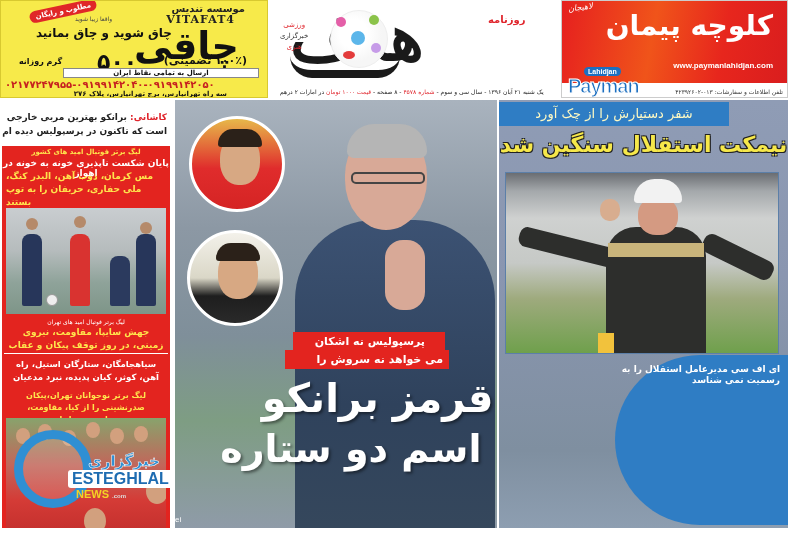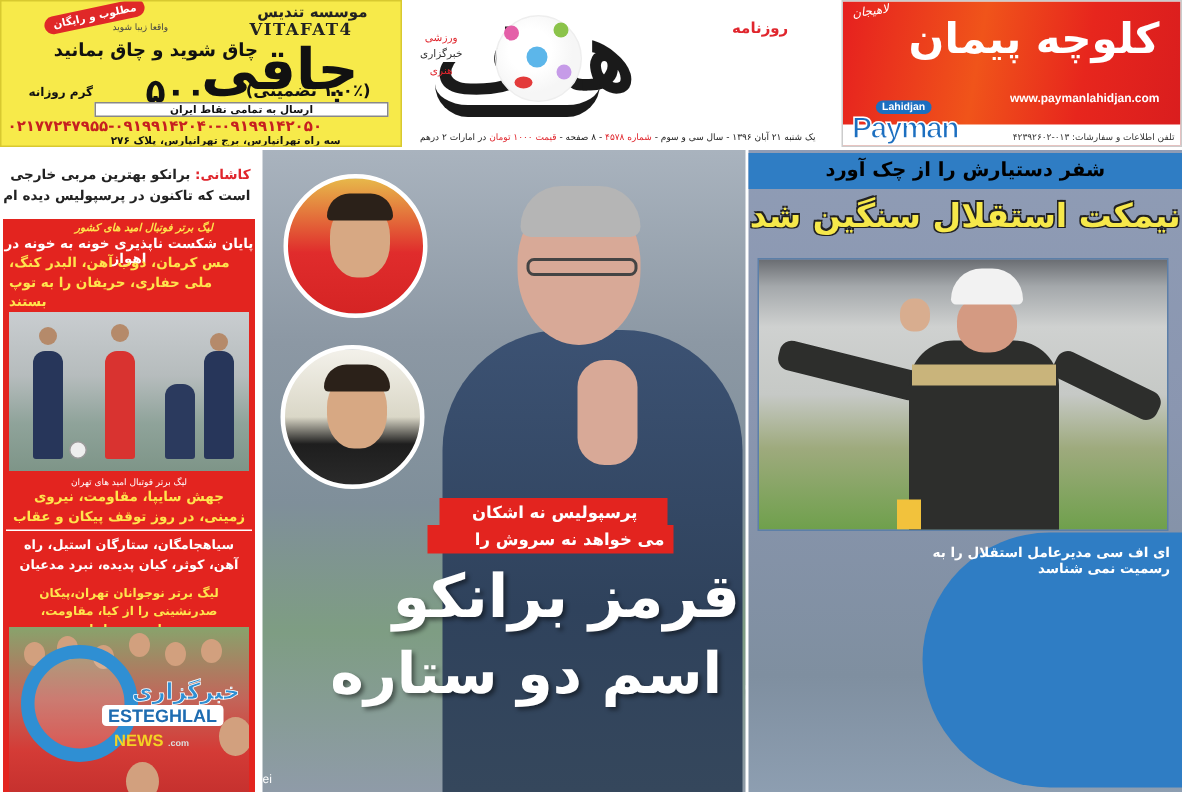--- a/index.html
+++ b/index.html
@@ -47,38 +47,38 @@
   .ad-right .phone { position: absolute; right: 4px; bottom: 2px; color: #333; font-size: 6px; white-space: nowrap; }
   .ad-right .logo { position: absolute; left: 6px; top: 66px; width: 80px; height: 30px; text-align: right; }
   .ad-right .logo .lah { position: absolute; left: 16px; top: 0; background: #1c6fc0; color: #fff; font-size: 7px; font-weight: bold; padding: 1px 4px; border-radius: 6px; font-family: "Liberation Sans", sans-serif; }
   .ad-right .logo .pay { position: absolute; left: 0; top: 8px; color: #1c6fc0; font-size: 20px; font-weight: bold; font-family: "Liberation Sans", sans-serif; -webkit-text-stroke: 1px #fff; letter-spacing: -1px; }
 
   
   .left-col { position: absolute; left: 0; top: 108px; width: 172px; height: 438px; }
   .quote { position: absolute; left: 2px; top: 2px; width: 168px; height: 36px; font-size: 9px; font-weight: bold; color: #222; text-align: right; line-height: 14px; padding-right: 3px; }
   .quote .who { color: #e0262d; }
   .red-box { position: absolute; left: 2px; top: 38px; width: 168px; height: 400px; background: #e3241f; }
-  .rb-head { position: absolute; left: 2px; top: 40px; width: 188px; text-align: center; font-size: 7px; color: #ffe44d; font-weight: bold; font-style: italic; }
+  .rb-head { position: absolute; left: 2px; top: 40px; width: 168px; text-align: center; font-size: 7px; color: #ffe44d; font-weight: bold; }
   .rb-title { position: absolute; left: 2px; top: 50px; width: 168px; text-align: center; font-size: 9px; color: #fff; font-weight: bold; }
   .rb-body { position: absolute; left: 2px; top: 62px; width: 168px; text-align: left; font-size: 9px; color: #ffe44d; font-weight: bold; line-height: 13px; padding: 0 4px; }
   .photo-youth { position: absolute; left: 6px; top: 100px; width: 160px; height: 106px; background: linear-gradient(180deg, #c9cdd0 0%, #b6bcbd 40%, #8fa39a 70%, #7e9588 100%); overflow: hidden; }
   .photo-youth .pl { position: absolute; bottom: 8px; width: 20px; height: 72px; border-radius: 8px 8px 2px 2px; }
   .photo-youth .head { position: absolute; width: 12px; height: 12px; border-radius: 50%; background: #b58a6a; }
   .photo-youth .ball { position: absolute; left: 40px; bottom: 8px; width: 12px; height: 12px; border-radius: 50%; background: #eee; border: 1px solid #999; }
   .rb2-head { position: absolute; left: 2px; top: 210px; width: 168px; text-align: center; font-size: 6px; color: #fff; }
   .rb2-body { position: absolute; left: 2px; top: 218px; width: 168px; text-align: center; font-size: 9px; color: #ffe44d; font-weight: bold; line-height: 13px; padding: 0 4px; }
   .rb-divider { position: absolute; left: 4px; top: 245px; width: 164px; height: 1px; background: #fff; }
   .rb3-body { position: absolute; left: 2px; top: 250px; width: 168px; text-align: center; font-size: 8.5px; color: #fff; font-weight: bold; line-height: 13px; padding: 0 4px; }
   .rb4-body { position: absolute; left: 2px; top: 282px; width: 168px; text-align: center; font-size: 8px; color: #ffe44d; font-weight: bold; line-height: 12px; padding: 0 4px; }
   .photo-team { position: absolute; left: 6px; top: 310px; width: 160px; height: 118px; background: linear-gradient(180deg, #88a36c 0%, #c2665a 40%, #d43b36 70%, #c22e2c 100%); overflow: hidden; }
   .photo-team .face { position: absolute; width: 14px; height: 16px; border-radius: 50%; background: #d2a07e; }
   .wm { position: absolute; left: 10px; top: 430px; width: 160px; height: 90px; }
   .wm-circle { position: absolute; left: 4px; top: 0; width: 78px; height: 78px; border-radius: 50%; border: 9px solid #2f8fd3; background: rgba(255,255,255,0.15); }
   .wm-persian { position: absolute; left: 78px; top: 22px; color: #2f8fd3; font-size: 15px; font-weight: bold; -webkit-text-stroke: 0.5px #fff; }
-  .wm-name { position: absolute; left: 58px; top: 40px; background: #ffffff; color: #1e6cb1; font-family: "Liberation Sans", sans-serif; font-weight: bold; font-size: 12px; padding: 0 4px; border-radius: 3px; }
+  .wm-name { position: absolute; left: 58px; top: 40px; background: #ffffff; color: #1e6cb1; font-family: "Liberation Sans", sans-serif; font-weight: bold; font-size: 16px; padding: 0 4px; border-radius: 3px; }
   .wm-news { position: absolute; left: 66px; top: 58px; color: #f4d224; font-family: "Liberation Sans", sans-serif; font-weight: bold; font-size: 11px; }
   .wm-news small { color: #ddd; font-size: 6px; }
 
   
   .hero { position: absolute; left: 175px; top: 100px; width: 322px; height: 428px; background: linear-gradient(180deg, #a9b3be 0%, #8c98a4 30%, #7f8f9a 55%, #7e9d83 75%, #8f9ba8 100%); overflow: hidden; }
   .hero .coach-body { position: absolute; left: 120px; top: 120px; width: 200px; height: 308px; background: linear-gradient(180deg, #3c5273 0%, #2f425c 60%, #35475c 100%); border-radius: 80px 80px 0 0; }
   .hero .coach-head { position: absolute; left: 170px; top: 30px; width: 82px; height: 100px; border-radius: 45% 45% 50% 50%; background: #d8a997; }
   .hero .coach-hair { position: absolute; left: 172px; top: 24px; width: 80px; height: 34px; border-radius: 40px 40px 10px 10px; background: #b5b5b5; }
   .hero .glasses { position: absolute; left: 176px; top: 72px; width: 74px; height: 12px; border: 2px solid #444; border-radius: 5px; }
   .hero .hands { position: absolute; left: 210px; top: 140px; width: 40px; height: 70px; background: #d8a997; border-radius: 18px; }
@@ -88,21 +88,21 @@
   .circle-photo .f { position: absolute; left: 28px; top: 16px; width: 40px; height: 50px; border-radius: 45%; background: #d7a883; }
   .circle-photo .h { position: absolute; left: 26px; top: 10px; width: 44px; height: 18px; border-radius: 20px 20px 4px 4px; background: #2b2119; }
   .sub-red { position: absolute; left: 118px; top: 232px; background: #e3241f; color: #fff; font-size: 11px; font-weight: bold; padding: 2px 20px; line-height: 15px; text-align: right; width: 152px; }
   .sub-red2 { position: absolute; left: 110px; top: 250px; background: #e3241f; color: #fff; font-size: 11px; font-weight: bold; padding: 2px 6px; line-height: 15px; text-align: right; width: 164px; }
   .headline { position: absolute; left: 8px; top: 278px; width: 396px; text-align: right; color: #fff; font-size: 40px; font-weight: bold; line-height: 1; text-shadow: 2px 2px 3px rgba(0,0,0,0.45); white-space: nowrap; }
   .headline2 { position: absolute; left: 30px; top: 330px; width: 370px; text-align: right; color: #fff; font-size: 38px; font-weight: bold; line-height: 1; text-shadow: 2px 2px 3px rgba(0,0,0,0.45); white-space: nowrap; }
   .credit { position: absolute; left: 0; top: 415px; color: #fff; font-size: 8px; font-family: "Liberation Sans", sans-serif; }
 
   
   .right-col { position: absolute; left: 499px; top: 100px; width: 289px; height: 438px; background: linear-gradient(180deg, #8f9cb5 0%, #8a96b0 40%, #7f8fa0 80%, #8fa0b3 100%); }
-  .rc-kicker { position: absolute; left: 0; top: 2px; width: 289px; height: 24px; background: #2f7dc4; color: #000000; font-size: 13px; font-weight: bold; text-align: center; line-height: 24px; }
+  .rc-kicker { position: absolute; left: 0; top: 2px; width: 230px; height: 24px; background: #2f7dc4; color: #fef9c3; font-size: 13px; font-weight: normal; text-align: center; line-height: 24px; }
   .rc-title { position: absolute; left: 0; top: 32px; width: 289px; text-align: center; color: #f6e84a; font-size: 22px; font-weight: bold; text-shadow: 1px 1px 0 #222, -1px -1px 0 #222, 1px -1px 0 #222, -1px 1px 0 #222; }
   .rc-photo { position: absolute; left: 6px; top: 72px; width: 274px; height: 182px; background: linear-gradient(180deg, #6a6d72 0%, #a4a8ab 10%, #cfd1d0 25%, #c6c9c6 50%, #9eaa7d 70%, #6fa04c 100%); border: 1px solid #5c7fa8; overflow: hidden; }
   .rc-photo .jacket { position: absolute; left: 100px; top: 54px; width: 100px; height: 128px; background: #2d2e2c; border-radius: 30px 30px 0 0; }
   .rc-photo .stripe { position: absolute; left: 102px; top: 70px; width: 96px; height: 14px; background: #c9b47b; }
   .rc-photo .arm-l { position: absolute; left: 12px; top: 64px; width: 98px; height: 20px; background: #2d2e2c; transform: rotate(14deg); border-radius: 8px; }
   .rc-photo .arm-r { position: absolute; left: 194px; top: 74px; width: 76px; height: 20px; background: #2d2e2c; transform: rotate(26deg); border-radius: 8px; }
   .rc-photo .face { position: absolute; left: 132px; top: 24px; width: 40px; height: 38px; border-radius: 45%; background: #d49a82; }
   .rc-photo .cap { position: absolute; left: 128px; top: 6px; width: 48px; height: 24px; border-radius: 24px 24px 4px 4px; background: #f2f2f2; }
   .rc-photo .ref { position: absolute; left: 94px; top: 26px; width: 20px; height: 22px; border-radius: 45%; background: #d8ad8f; }
   .rc-photo .flag { position: absolute; left: 92px; top: 160px; width: 16px; height: 20px; background: #f2c23c; }

